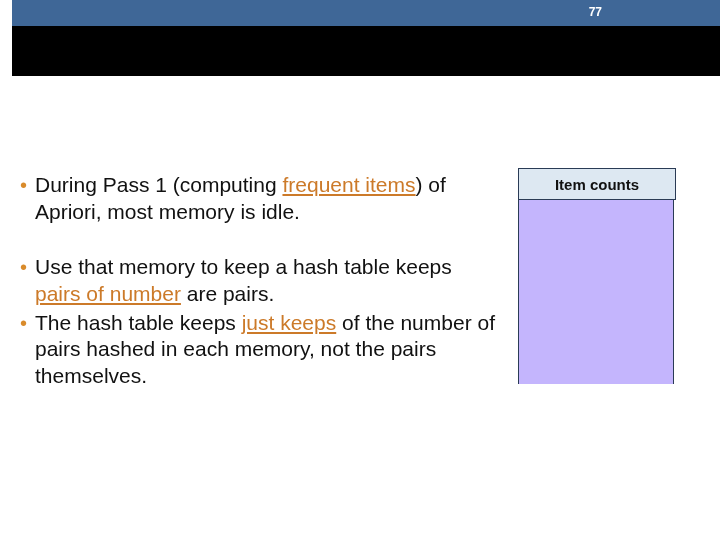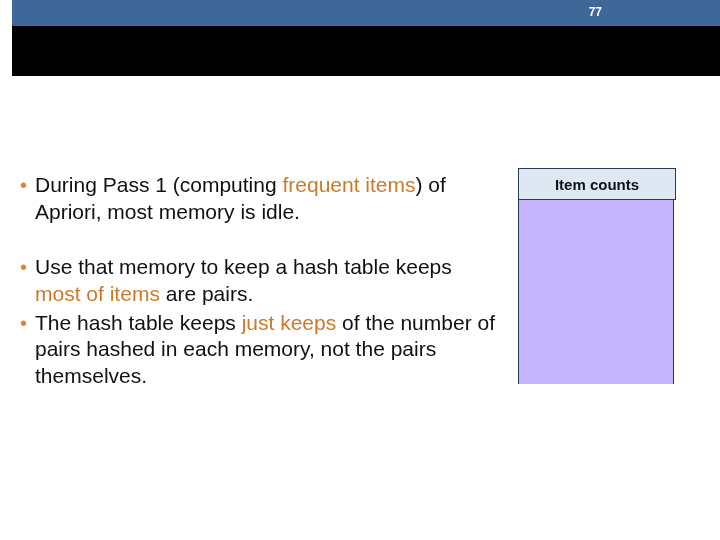--- a/index.html
+++ b/index.html
@@ -53,21 +53,21 @@
     color: #111;
     margin-bottom: 28px;
   }
   .bullet .dot {
     color: #d98b2b;
     font-size: 20px;
     margin-right: 8px;
     line-height: 1.3;
   }
   .bullet .txt { flex: 1; }
-  .hl { color: #cc7a29; }
+  .hl { color: #cc7a29; text-decoration: underline; }
   .group2 .bullet { margin-bottom: 2px; }
   .diagram {
     position: absolute;
     left: 518px;
     top: 168px;
     width: 156px;
   }
   .memrect {
     width: 156px;
     height: 222px;
@@ -115,21 +115,21 @@
       <span class="dot">•</span>
       <span class="txt">
         <span>During Pass 1 (computing </span><span class="hl">frequent items</span><span>) of Apriori, most memory is idle.</span>
       </span>
     </div>
 
     <div class="group2">
       <div class="bullet">
         <span class="dot">•</span>
         <span class="txt">
-          <span>Use that memory to keep a hash table keeps </span><span class="hl">most of items</span><span> are pairs.</span>
+          <span>Use that memory to keep a hash table keeps </span><span class="hl">pairs of number</span><span> are pairs.</span>
         </span>
       </div>
       <div class="bullet">
         <span class="dot">•</span>
         <span class="txt">
           <span>The hash table keeps </span><span class="hl">just keeps</span><span> of the number of pairs hashed in each memory, not the pairs themselves.</span>
         </span>
       </div>
     </div>
 

